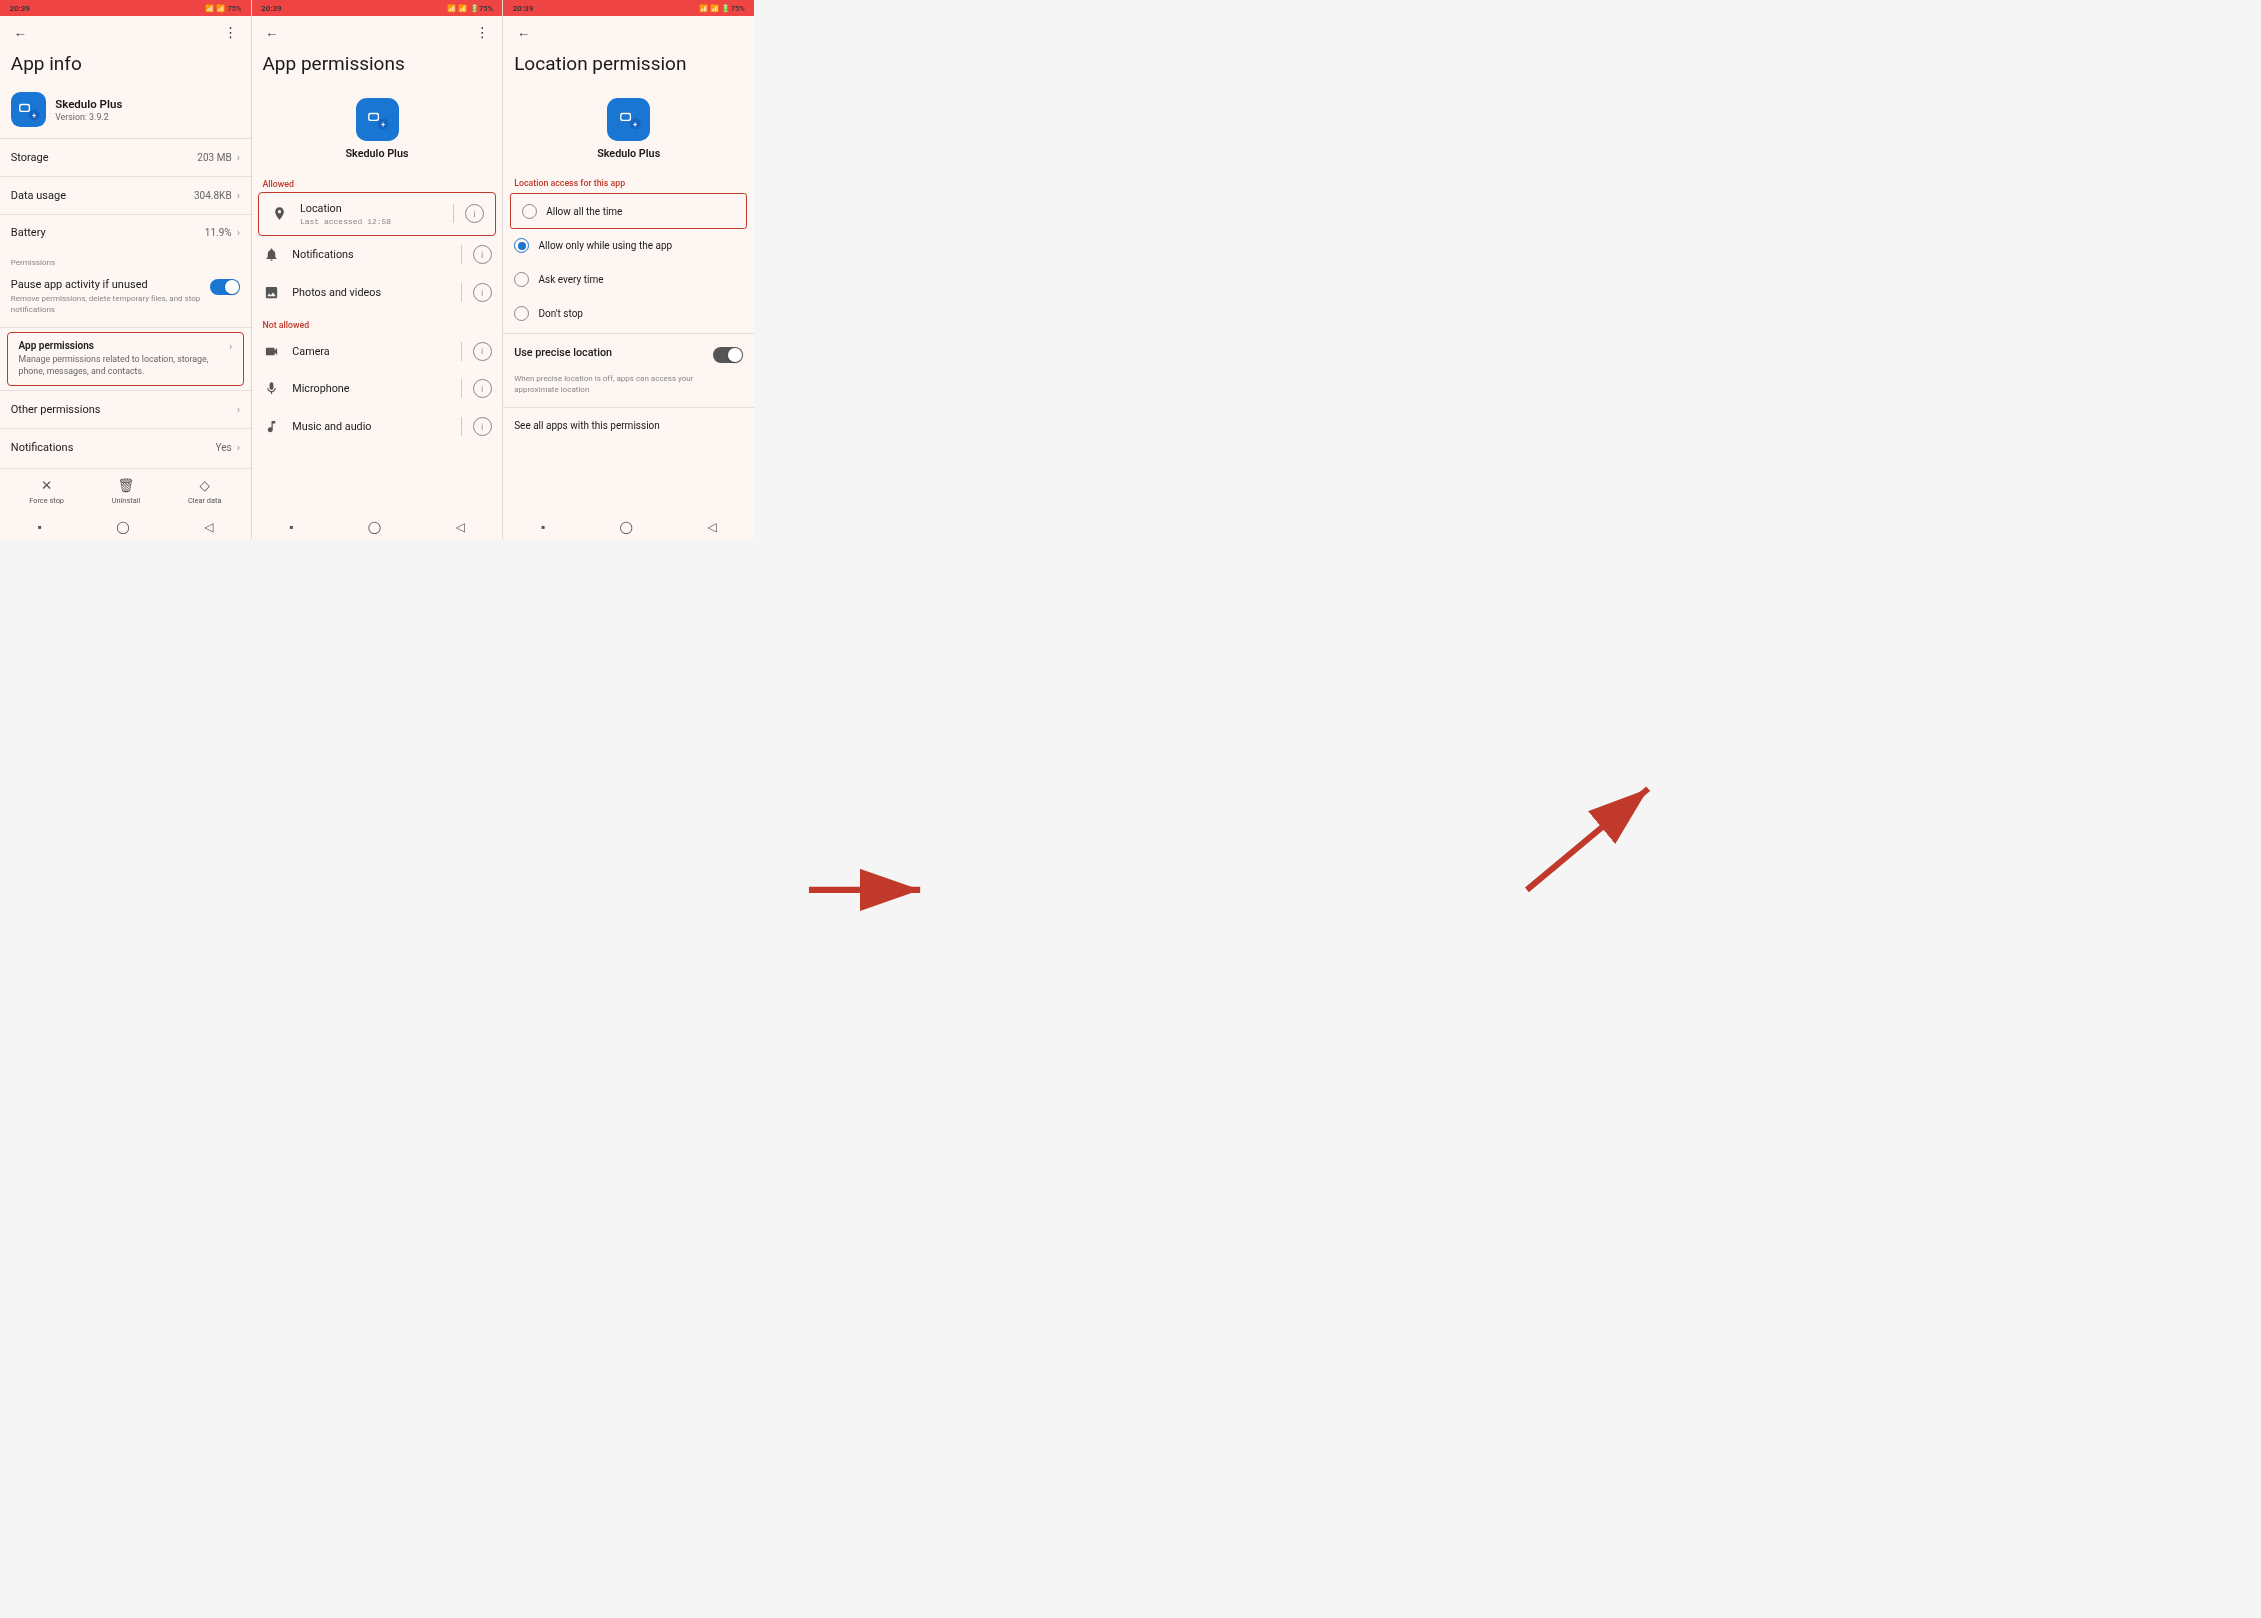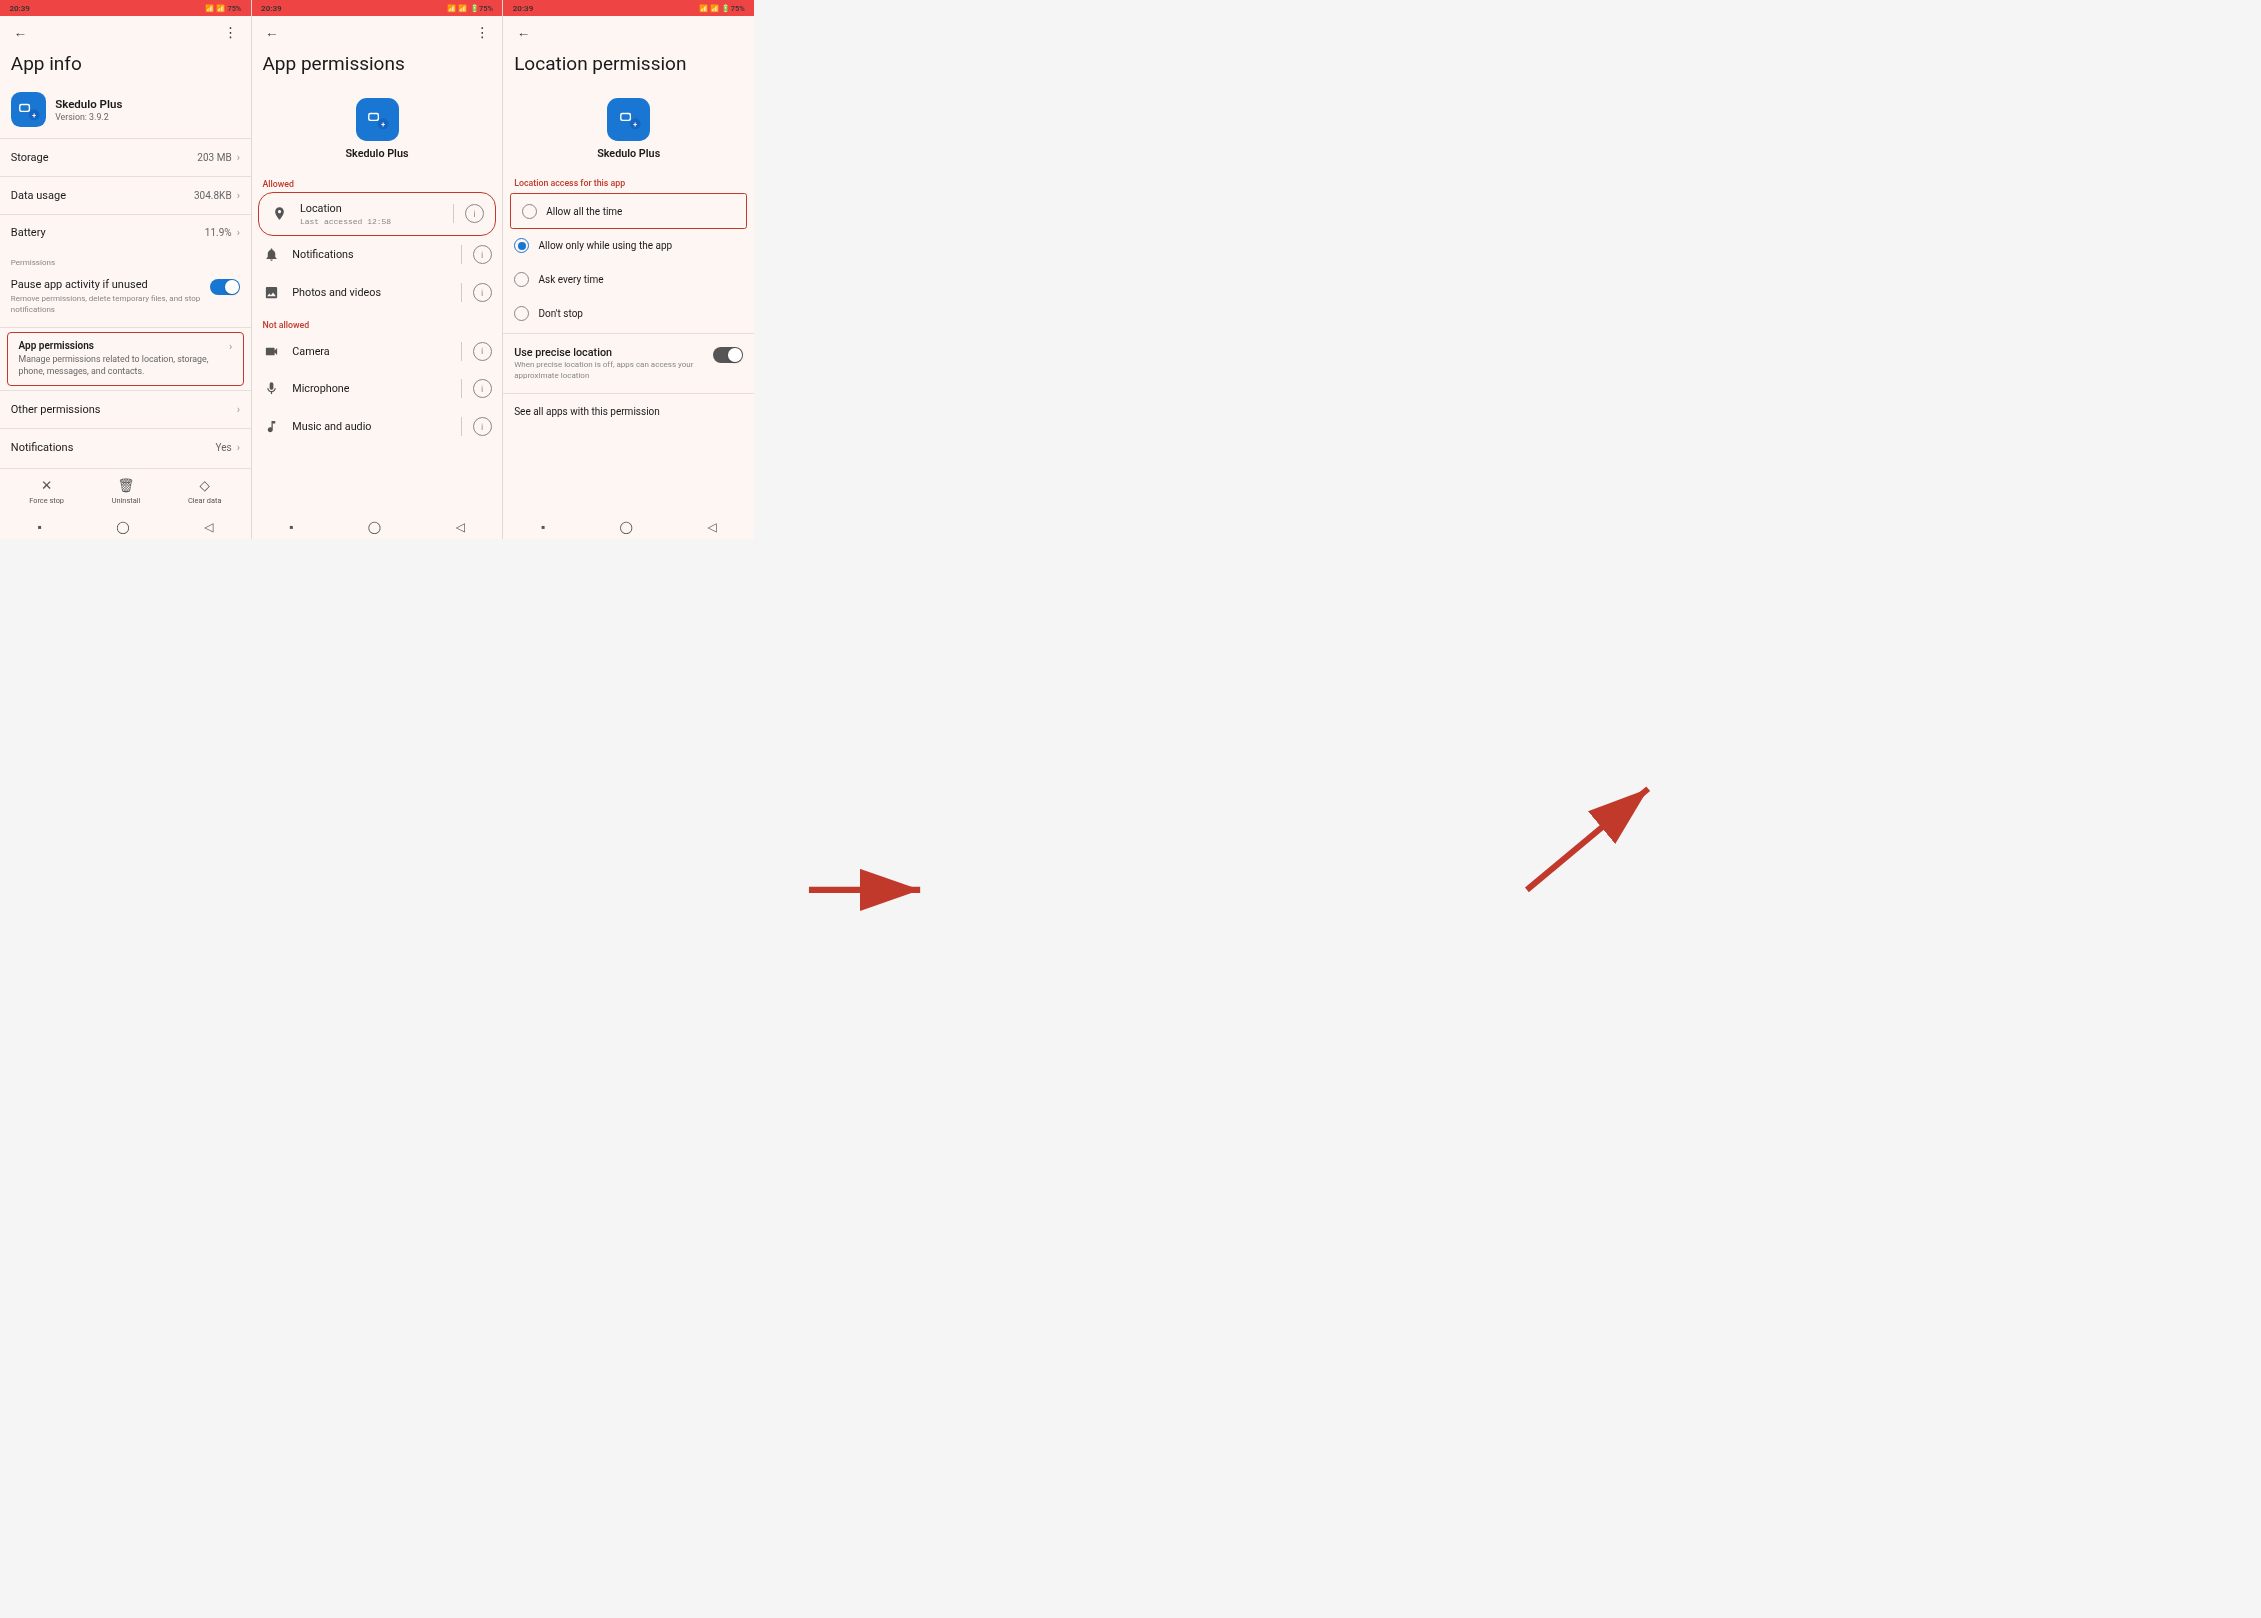--- a/index.html
+++ b/index.html
@@ -306,21 +306,21 @@
 
     
     .precise-location-row {
       padding: 9.4px 10.8px;
       display: flex;
       align-items: flex-start;
       justify-content: space-between;
     }
     .precise-location-content { flex: 1; }
     .precise-location-title { font-size: 10.8px; color: #1a1a1a; font-weight: 500; }
-    .precise-location-desc { font-size: 8px; color: #888; margin-top: 0; line-height: 1.4; }
+    .precise-location-desc { font-size: 8px; color: #888; margin-top: 14px; line-height: 1.4; }
 
     
     .toggle-off {
       width: 30px;
       height: 16px;
       border-radius: 8px;
       background: #555;
       position: relative;
       flex-shrink: 0;
     }
@@ -341,21 +341,21 @@
       padding: 9.4px 10.8px;
       font-size: 10px;
       color: #1a1a1a;
       cursor: pointer;
     }
 
     
     .location-row-highlighted {
       margin: 0 6.7px;
       border: 1.7px solid #c0392b;
-      border-radius: 15px;
+      border-radius: 4px;
     }
 
     
     .allow-all-highlighted {
       margin: 0 6.7px;
       border: 1.7px solid #c0392b;
       border-radius: 2.7px;
     }
 
     

